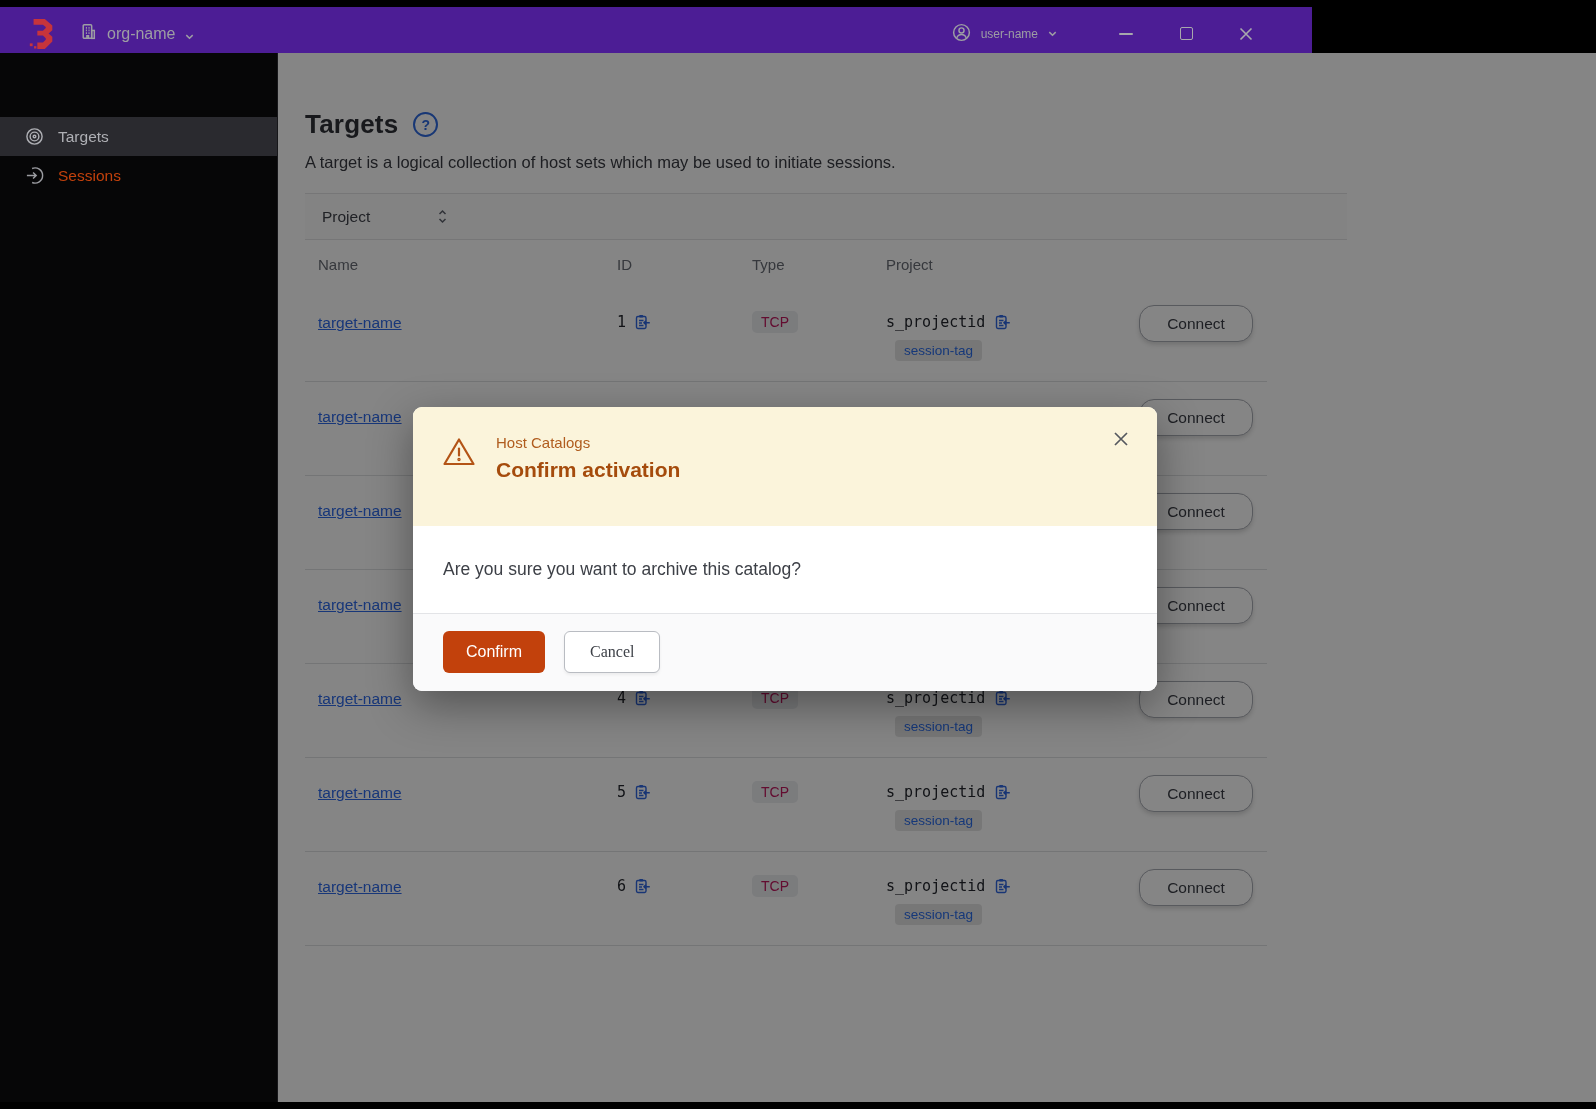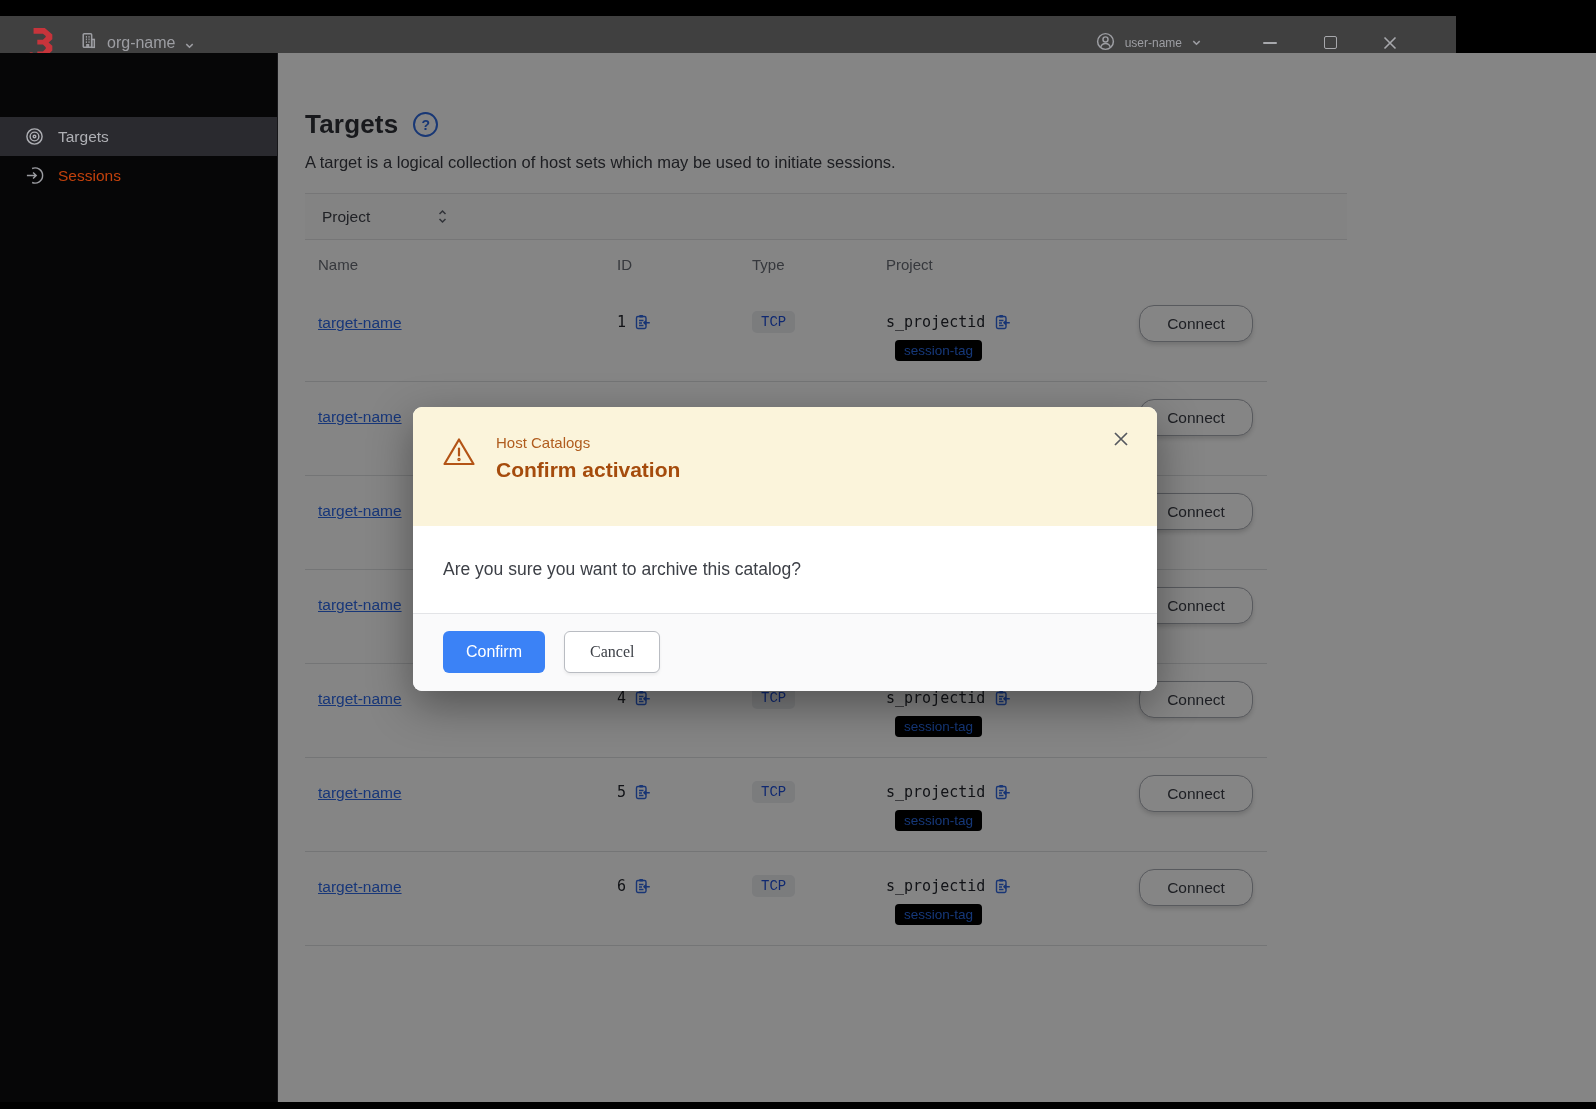--- a/index.html
+++ b/index.html
@@ -1,21 +1,21 @@
 <!DOCTYPE html>
 <html><head>
 <meta charset="utf-8">
 <style>
   * { margin:0; padding:0; box-sizing:border-box; }
   html,body { width:1596px; height:1109px; }
   body { background:#000; font-family:"Liberation Sans", sans-serif; overflow:hidden; }
   .app { position:relative; width:1596px; height:1109px; background:#000; }
 
   
-  .topbar { position:absolute; top:16px; left:0; width:1456px; height:53px; background:#404040;
+  .topbar { position:absolute; top:7px; left:0; width:1312px; height:53px; background:#4c1d95;
             display:flex; align-items:center; }
   .logo-wrap { margin-left:27px; width:30px; height:32px; display:flex; align-items:center; }
   .org-btn { margin-left:22px; display:flex; align-items:center; gap:9px; color:#9d9ea3;
              font-size:16px; cursor:pointer; }
   .topbar .spacer { flex:1; }
   .user-btn { display:flex; align-items:center; gap:9px; color:#9d9ea3; font-size:12px; cursor:pointer; }
   .win-controls { display:flex; align-items:center; margin-left:38px; margin-right:36px; }
   .win-btn { width:60px; height:53px; display:flex; align-items:center; justify-content:center; cursor:pointer; }
   .min-glyph { width:14px; height:2px; background:#a7a8ac; border-radius:1px; }
   .max-glyph { width:13px; height:13px; border:1.7px solid #a7a8ac; border-radius:2px; }
@@ -49,45 +49,45 @@
   .thead { display:grid; grid-template-columns:312px 135px 134px 253px 1fr; height:48px;
            align-items:center; color:#686c75; font-size:15px; }
   .thead .c1 { padding-left:13px; }
   .trow { display:grid; grid-template-columns:312px 135px 134px 253px 1fr; height:94px;
           border-bottom:1px solid #dfe0e3; align-items:start; }
   .cell-name { padding-left:13px; padding-top:26px; }
   .cell-name a { color:#2f6ae8; font-size:15.5px; }
   .cell-id { padding-top:25px; display:flex; align-items:center; gap:8px;
              font-family:"DejaVu Sans Mono", monospace; font-size:15px; color:#23262d; }
   .cell-type { padding-top:23px; }
-  .type-badge { display:inline-block; background:#ebedf0; color:#1d4ed8; border-radius:5px;
-                padding:3px 9px; font-family:Liberation Mono, monospace; font-size:14px; }
+  .type-badge { display:inline-block; background:#ebedf0; color:#be185d; border-radius:5px;
+                padding:3px 9px; font-family:Liberation Sans, sans-serif; font-size:14px; }
   .cell-proj { padding-top:25px; }
   .proj-line { display:flex; align-items:center; gap:9px;
                font-family:"DejaVu Sans Mono", monospace; font-size:15px; color:#23262d; }
-  .session-tag { display:inline-block; margin-top:9px; margin-left:9px; background:#000000;
+  .session-tag { display:inline-block; margin-top:9px; margin-left:9px; background:#e5e5e5;
                  color:#2a6be8; border-radius:4px; padding:3px 9px; font-size:13.5px; cursor:pointer; }
   .cell-btn { justify-self:end; padding-top:17px; padding-right:14px; }
   .connect-btn { min-width:114px; height:37px; background:#fff; border:1px solid #a9acb4;
                  border-radius:15px; font-size:15.5px; color:#3a3d45; cursor:pointer;
                  box-shadow:0 3px 4px rgba(0,0,0,.14); font-family:"Liberation Sans", sans-serif; }
 
   
   .overlay { position:absolute; inset:0; background:rgba(0,0,0,.48); z-index:40; }
   .modal { position:absolute; left:413px; top:407px; width:744px; z-index:50; background:#fff;
            border-radius:9px; overflow:hidden; box-shadow:0 14px 44px rgba(0,0,0,.38); }
   .modal-header { position:relative; background:#fbf4db; padding:27px 28px 44px 28px;
                   display:flex; gap:19px; }
   .modal-tagline { font-size:15px; color:#b05c1e; }
   .modal-title { margin-top:7px; font-size:21px; font-weight:bold; color:#a54b0c; }
   .modal-close { position:absolute; top:22px; right:24px; width:22px; height:22px; cursor:pointer; display:flex; }
   .modal-body { padding:33px 30px; font-size:17.5px; color:#3d4047; }
   .modal-footer { background:#fafafb; border-top:1px solid #e3e4e7; padding:17px 30px 18px 30px;
                   display:flex; gap:19px; }
-  .btn-confirm { background:#3b82f6; color:#fff; border:none; border-radius:6px; height:42px;
+  .btn-confirm { background:#c2410c; color:#fff; border:none; border-radius:6px; height:42px;
                  padding:0 23px; font-size:16px; cursor:pointer; font-family:"Liberation Sans", sans-serif; }
   .btn-cancel { background:#fff; color:#3d4047; border:1px solid #b9bcc2; border-radius:6px;
                 height:42px; padding:0 25px; font-size:16px; cursor:pointer;
                 box-shadow:0 2px 3px rgba(0,0,0,.06); font-family:Liberation Serif, serif; }
 </style>
 </head>
 <body>
 
 <div class="app">
 

